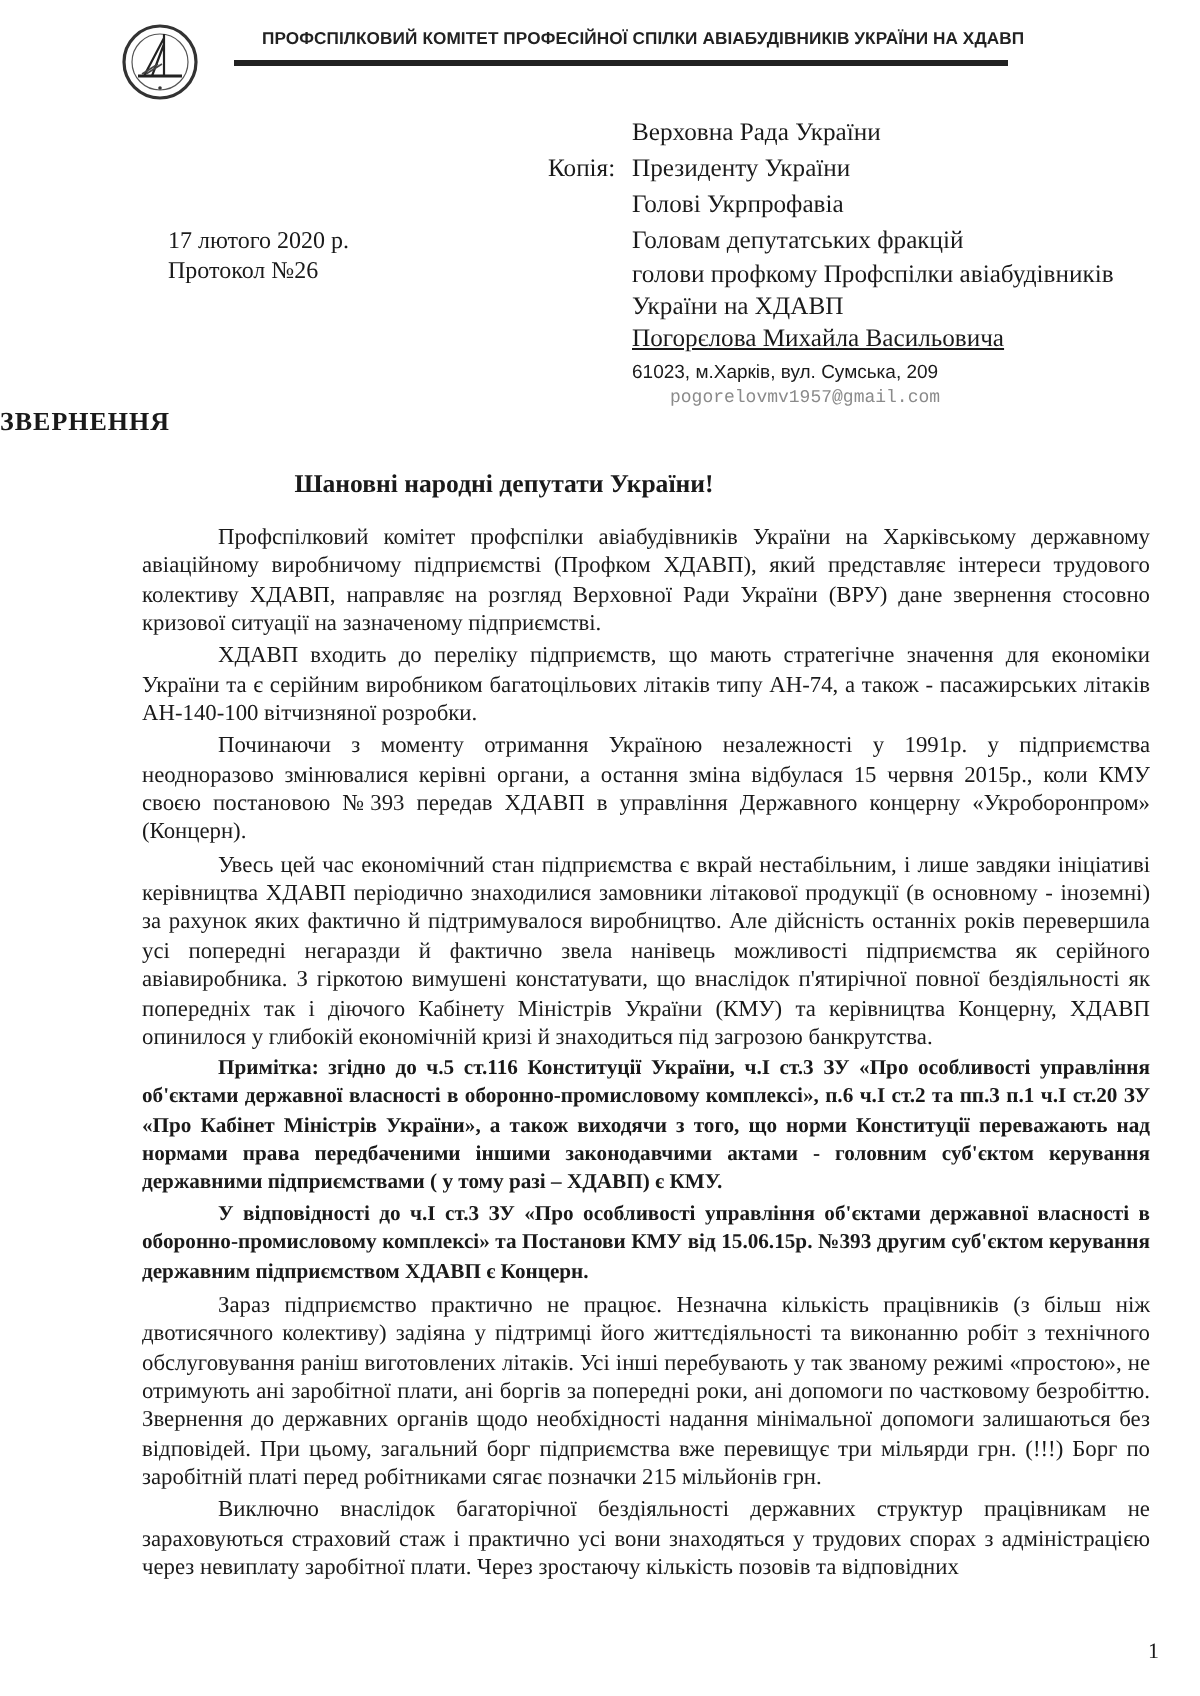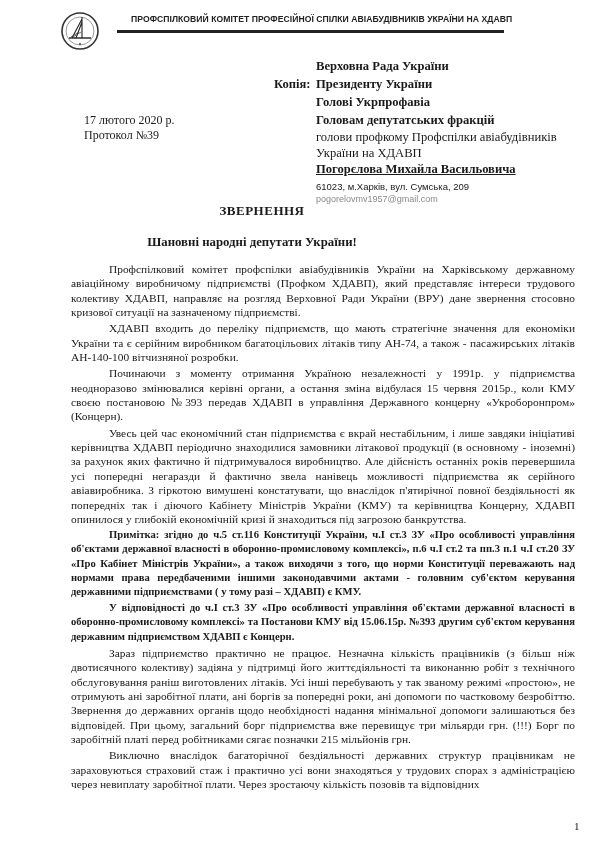--- a/index.html
+++ b/index.html
@@ -4,29 +4,29 @@
 <style>
   html, body { margin:0; padding:0; background:#ffffff; }
   body { width:600px; height:848px; position:relative; overflow:hidden; color:#1a1a1a;
          font-family:"Liberation Serif", "DejaVu Serif", serif; }
   .logo { position:absolute; left:60px; top:10px; width:40px; height:48px; }
   .header-title { position:absolute; left:131px; top:14px; font-family:"Liberation Sans", "DejaVu Sans", sans-serif;
                   font-weight:bold; font-size:8.6px; letter-spacing:0.05px; color:#222; white-space:nowrap; }
   .header-rule { position:absolute; left:117px; top:30px; width:387px; height:3px; background:#222; }
 
   .addr { position:absolute; left:0; top:0; }
-  .addr-line { position:absolute; font-size:12.6px; font-weight:bold; white-space:nowrap; }
+  .addr-line { position:absolute; font-size:12.6px; font-weight:normal; white-space:nowrap; }
   .addr-line.normal { font-weight:normal; }
   .addr-line.small { font-size:9.5px; font-family:"Liberation Sans", "DejaVu Sans", sans-serif; font-weight:normal; }
-  .addr-line.email { font-size:9px; color:#8a8a8a; font-family:Liberation Sans, sans-serif; font-weight:normal; }
+  .addr-line.email { font-size:9px; color:#8a8a8a; font-family:Liberation Mono, monospace; font-weight:normal;margin-left:19px; }
   .u { text-decoration:underline; }
 
   .meta { position:absolute; left:84px; font-size:12px; white-space:nowrap; }
 
-  .title { position:absolute; left:0; width:524px; top:203px; text-align:center; font-weight:bold; font-size:13px; letter-spacing:0.5px; }
+  .title { position:absolute; left:0; width:524px; top:203px; text-align:left; font-weight:bold; font-size:13px; letter-spacing:0.5px; }
   .salut { position:absolute; left:0; width:504px; top:235px; text-align:center; font-weight:bold; font-size:12.8px; }
 
   .body { position:absolute; left:71px; width:504px; top:262px; font-size:11.4px; line-height:14.35px; text-align:justify; }
   .p { margin:0 0 2px 0; text-indent:38px; }
   .p.bold { font-weight:bold; font-size:10.6px; line-height:14.2px; }
   .page-num { position:absolute; left:574px; top:820px; font-size:11px; }
 </style>
 </head>
 <body>
 
@@ -50,21 +50,21 @@
   <div class="addr-line" style="left:316px; top:95px;">Голові Укрпрофавіа</div>
   <div class="addr-line" style="left:316px; top:113px;">Головам депутатських фракцій</div>
   <div class="addr-line normal" style="left:316px; top:130px;text-align:right;">голови профкому Профспілки авіабудівників</div>
   <div class="addr-line normal" style="left:316px; top:146px;">України на ХДАВП</div>
   <div class="addr-line u" style="left:316px; top:162px;">Погорєлова Михайла Васильовича</div>
   <div class="addr-line small" style="left:316px; top:181px;">61023, м.Харків, вул. Сумська, 209</div>
   <div class="addr-line email" style="left:316px; top:194px;">pogorelovmv1957@gmail.com</div>
 </div>
 
 <div class="meta" style="top:113px;">17 лютого 2020 р.</div>
-<div class="meta" style="top:128px;">Протокол №39</div>
+<div class="meta" style="top:128px;">Протокол №26</div>
 
 <div class="title">ЗВЕРНЕННЯ</div>
 <div class="salut">Шановні народні депутати України!</div>
 
 <div class="body">
   <p class="p">Профспілковий комітет профспілки авіабудівників України на Харківському державному авіаційному виробничому підприємстві (Профком ХДАВП), який представляє інтереси трудового колективу ХДАВП, направляє на розгляд Верховної Ради України (ВРУ) дане звернення стосовно кризової ситуації на зазначеному підприємстві.</p>
   <p class="p">ХДАВП входить до переліку підприємств, що мають стратегічне значення для економіки України та є серійним виробником багатоцільових літаків типу АН-74, а також - пасажирських літаків АН-140-100 вітчизняної розробки.</p>
   <p class="p">Починаючи з моменту отримання Україною незалежності у 1991р. у підприємства неодноразово змінювалися керівні органи, а остання зміна відбулася 15 червня 2015р., коли КМУ своєю постановою №393 передав ХДАВП в управління Державного концерну «Укроборонпром» (Концерн).</p>
   <p class="p">Увесь цей час економічний стан підприємства є вкрай нестабільним, і лише завдяки ініціативі керівництва ХДАВП періодично знаходилися замовники літакової продукції (в основному - іноземні) за рахунок яких фактично й підтримувалося виробництво. Але дійсність останніх років перевершила усі попередні негаразди й фактично звела нанівець можливості підприємства як серійного авіавиробника. З гіркотою вимушені констатувати, що внаслідок п'ятирічної повної бездіяльності як попередніх так і діючого Кабінету Міністрів України (КМУ) та керівництва Концерну, ХДАВП опинилося у глибокій економічній кризі й знаходиться під загрозою банкрутства.</p>
   <p class="p bold">Примітка: згідно до ч.5 ст.116 Конституції України, ч.І ст.3 ЗУ «Про особливості управління об'єктами державної власності в оборонно-промисловому комплексі», п.6 ч.І ст.2 та пп.3 п.1 ч.І ст.20 ЗУ «Про Кабінет Міністрів України», а також виходячи з того, що норми Конституції переважають над нормами права передбаченими іншими законодавчими актами - головним суб'єктом керування державними підприємствами ( у тому разі – ХДАВП) є КМУ.</p>

